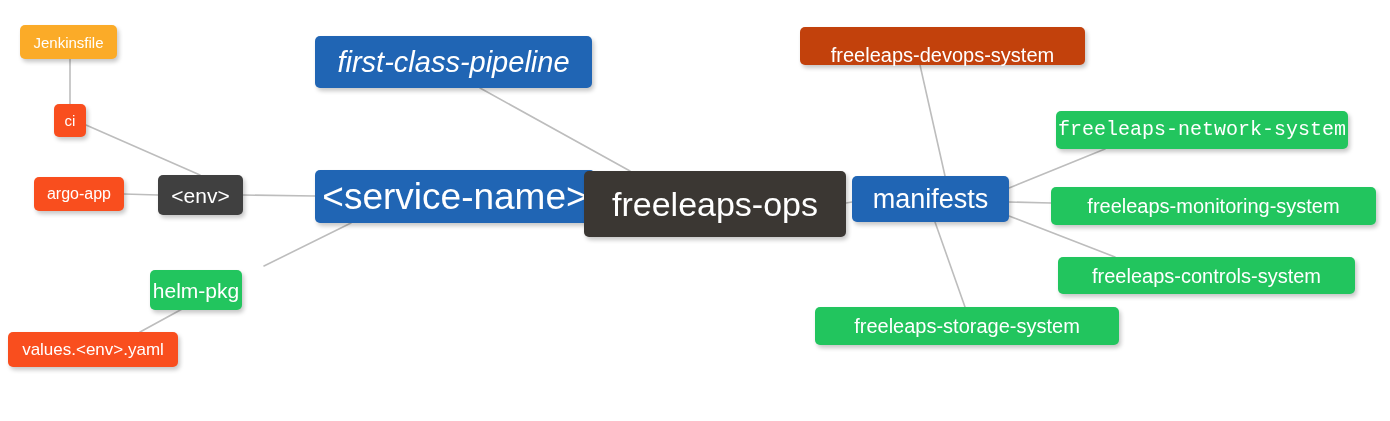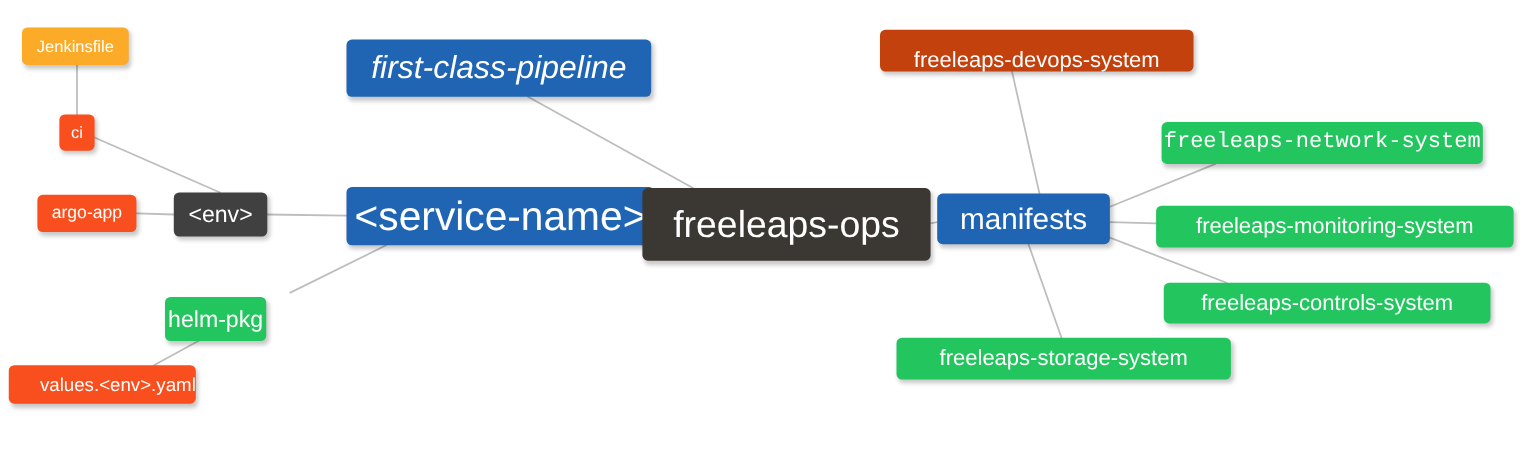--- a/index.html
+++ b/index.html
@@ -75,21 +75,21 @@
       </div>
       <div class="node" style="left: 34px; top: 177px; width: 90px; height: 34px; background: rgb(249, 78, 30); font-size: 16px;">
         <span class="node-label">argo-app</span>
       </div>
       <div class="node" style="left: 158px; top: 175px; width: 85px; height: 40px; background: #404040; font-size: 21px;">
         <span class="node-label">&lt;env&gt;</span>
       </div>
       <div class="node" style="left: 150px; top: 256px; width: 92px; height: 40px; background: rgb(34, 197, 94); font-size: 21px; margin-top: 14px;">
         <span class="node-label">helm-pkg</span>
       </div>
-      <div class="node" style="left: 8px; top: 332px; width: 170px; height: 35px; background: rgb(249, 78, 30); font-size: 17px; justify-content: flex-end;">
+      <div class="node" style="left: 8px; top: 332px; width: 170px; height: 35px; background: rgb(249, 78, 30); font-size: 17px;">
         <span class="node-label">values.&lt;env&gt;.yaml</span>
       </div>
       <div class="node" style="left: 315px; top: 36px; width: 277px; height: 52px; background: rgb(32, 101, 180); font-size: 29px; font-style: italic;">
         <span class="node-label">first-class-pipeline</span>
       </div>
       <div class="node" style="left: 315px; top: 170px; width: 280px; height: 53px; background: rgb(32, 101, 180); font-size: 37px;">
         <span class="node-label">&lt;service-name&gt;</span>
       </div>
       <div class="node" style="left: 584px; top: 171px; width: 262px; height: 66px; background: rgb(59, 55, 51); font-size: 34px;">
         <span class="node-label">freeleaps-ops</span>

